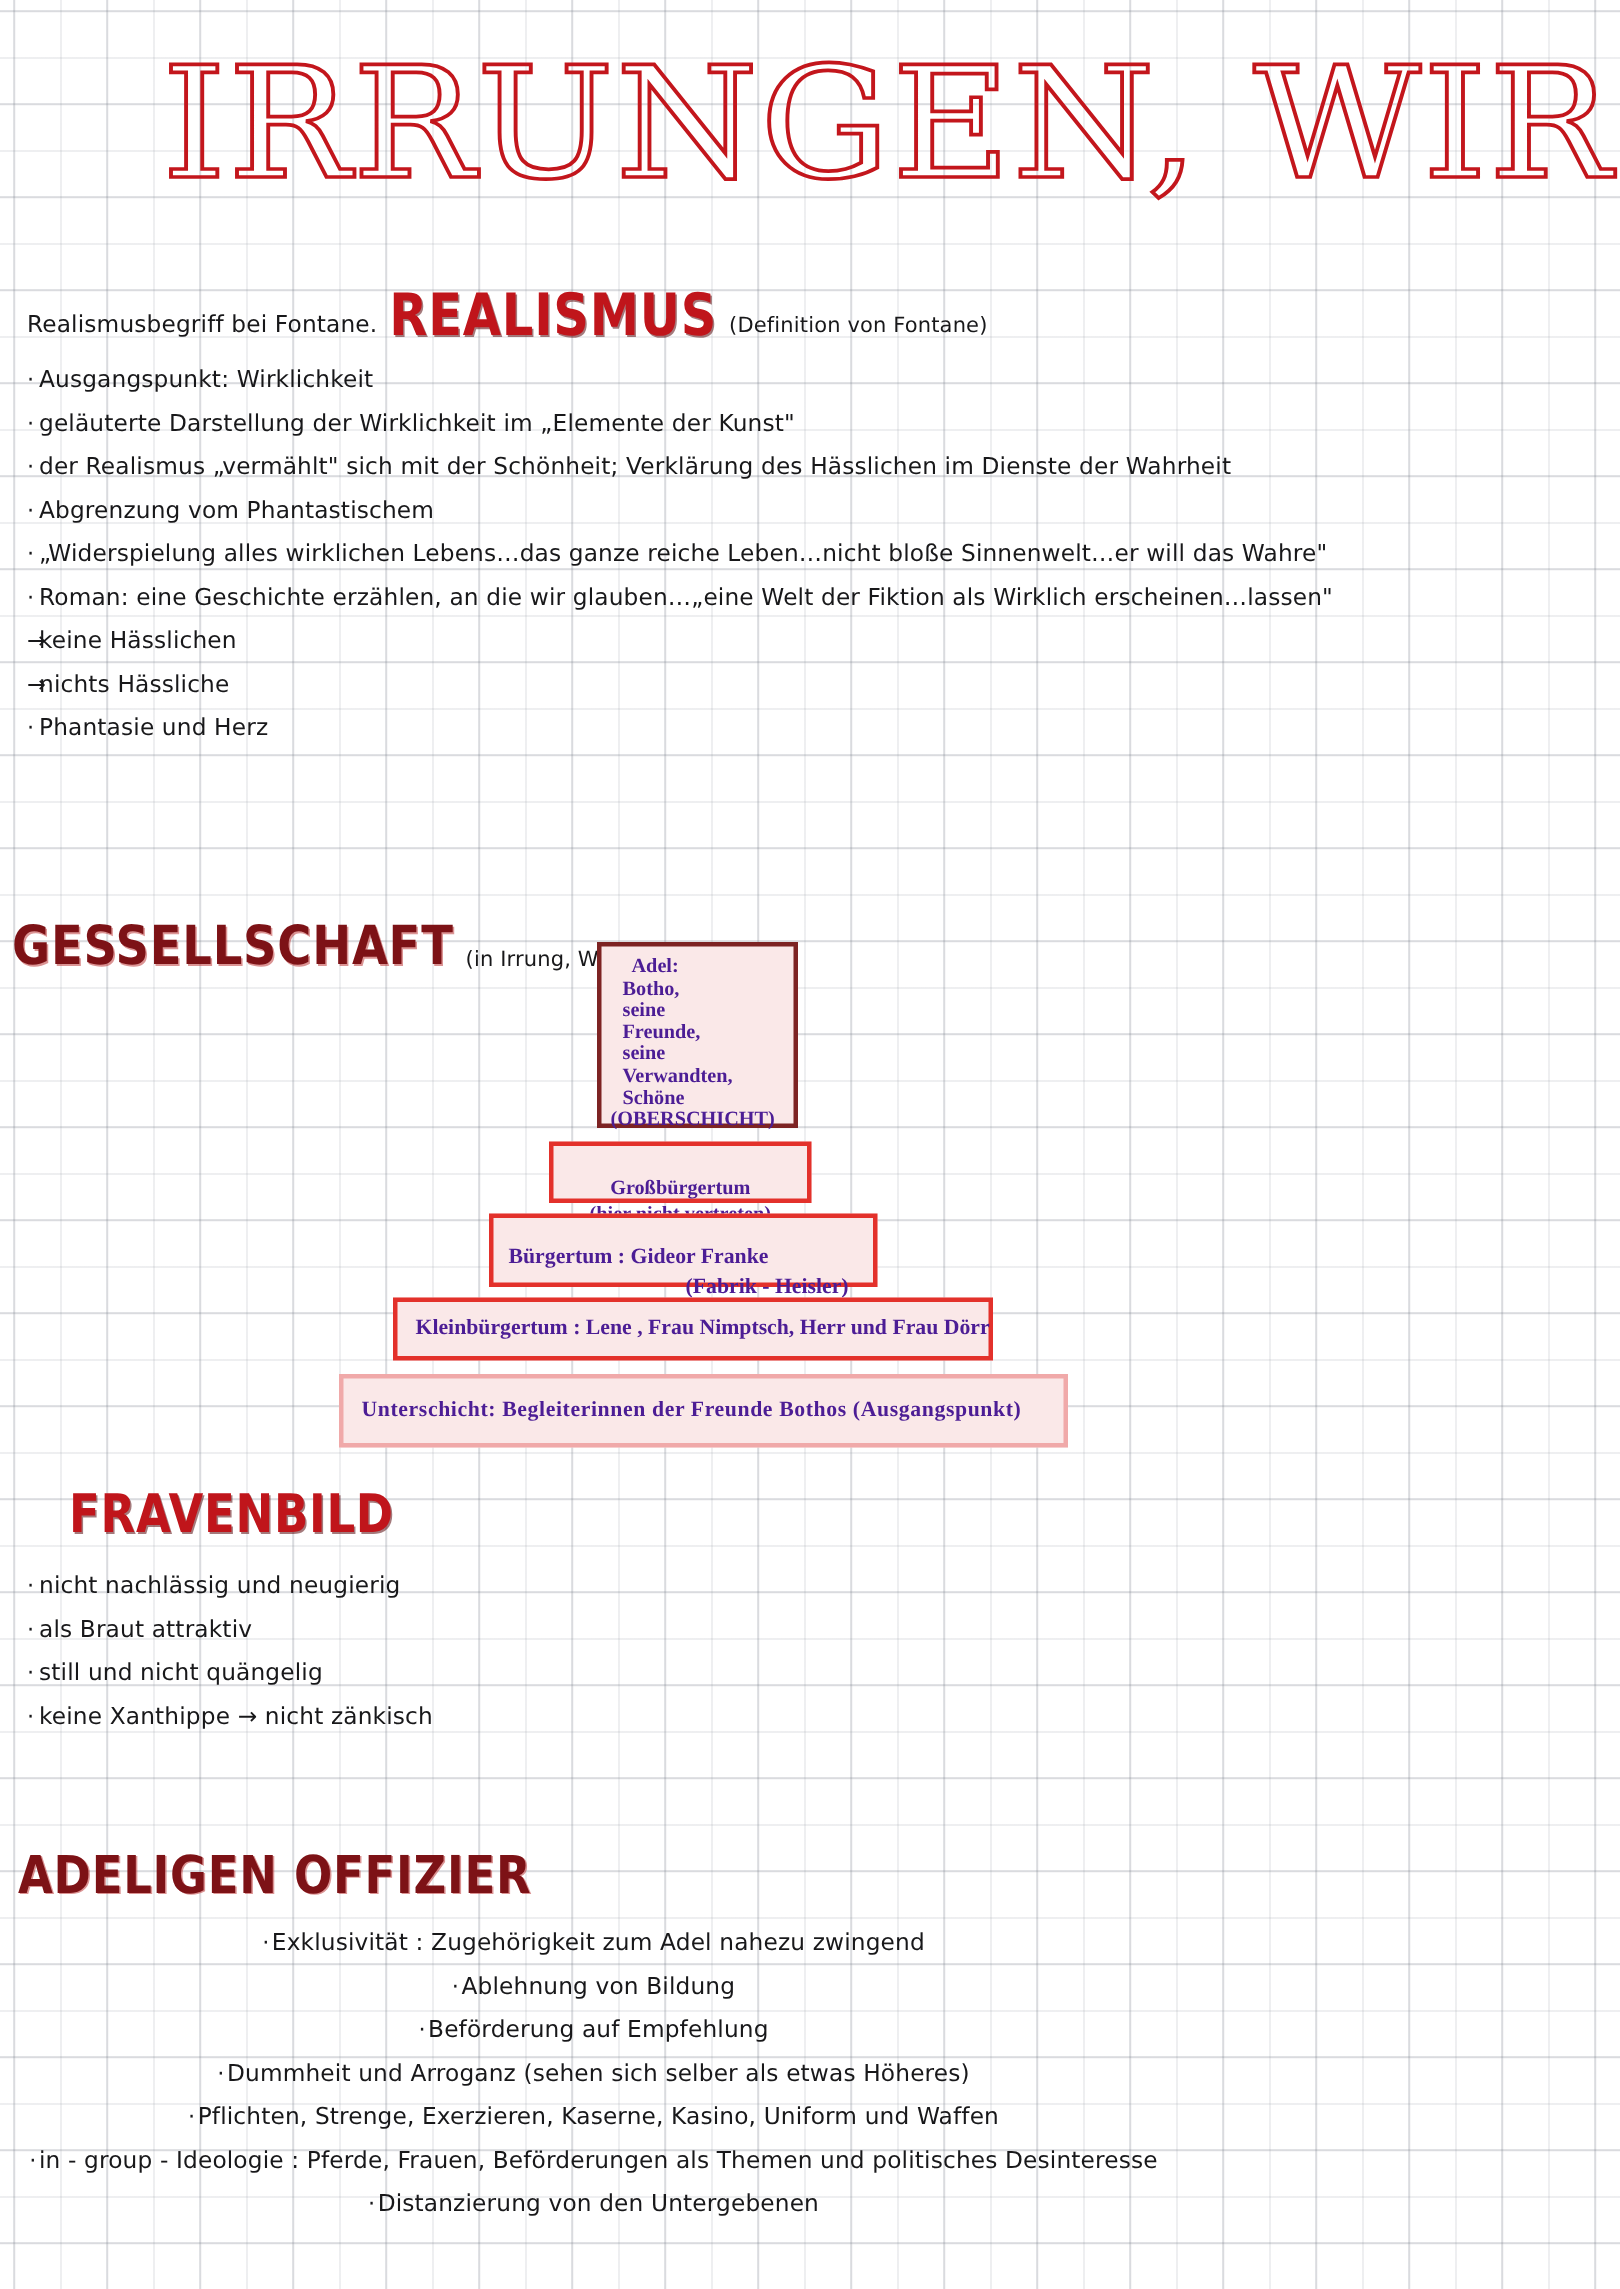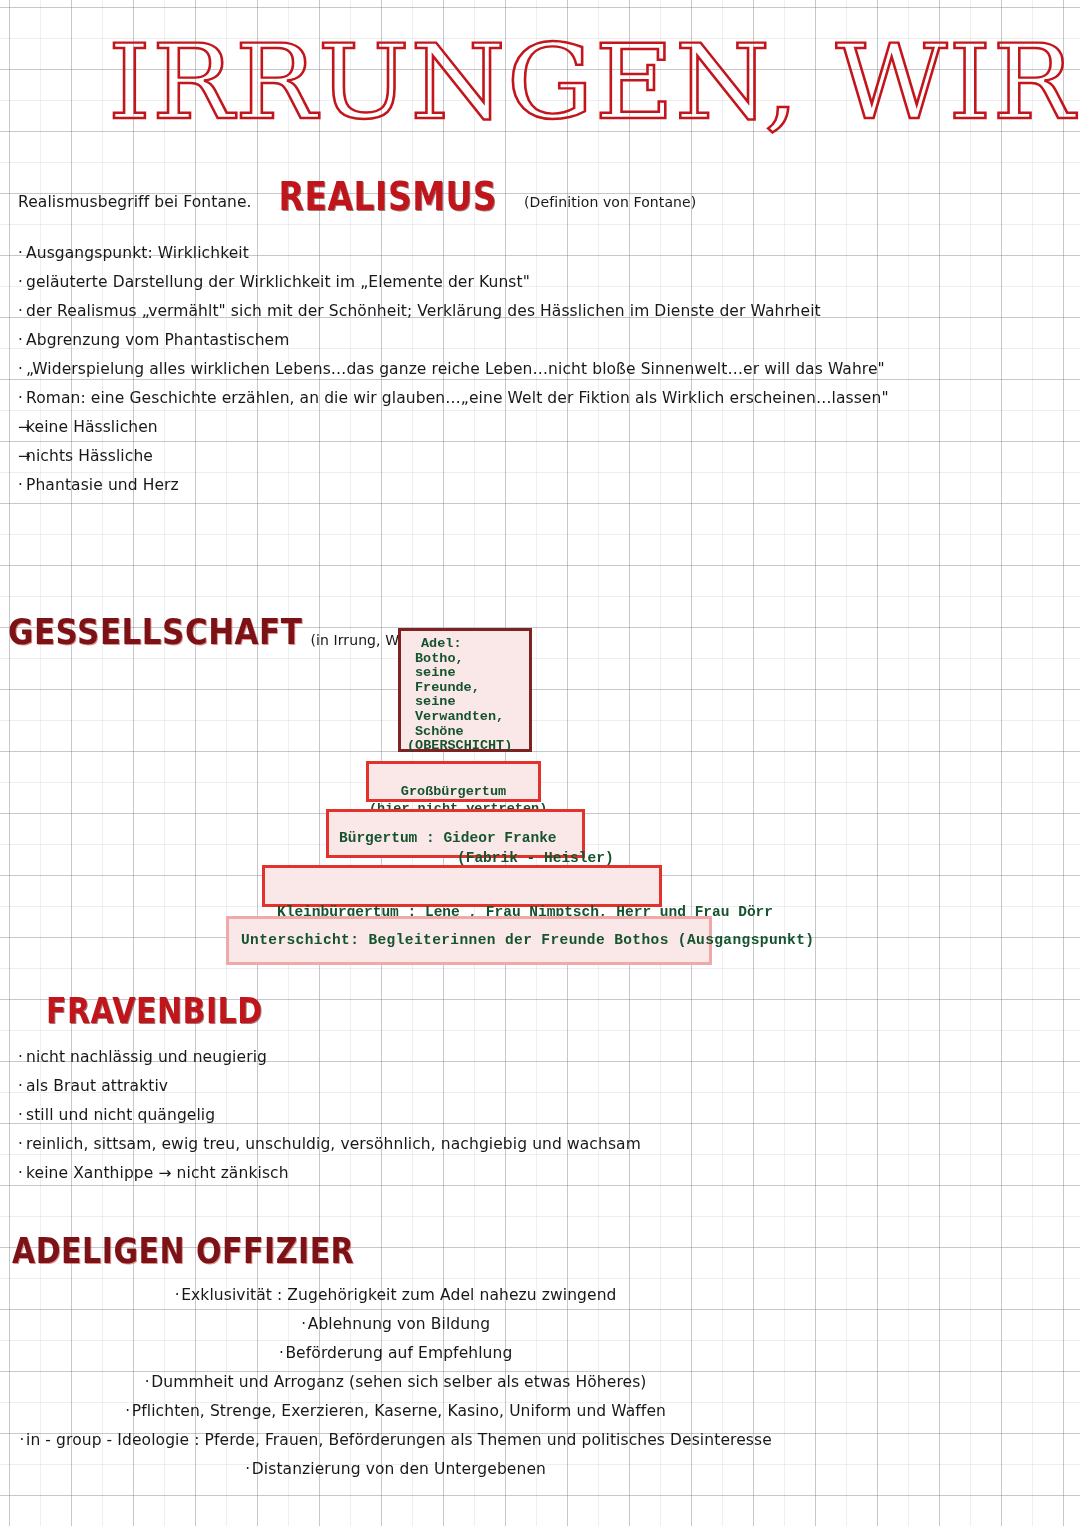--- a/index.html
+++ b/index.html
@@ -77,24 +77,24 @@
     font-family: "DejaVu Sans", sans-serif;
     color: #18181a;
     font-size: 15.5px;
     letter-spacing: 0.1px;
     white-space: nowrap;
   }
 
   .row-realismus {
     position: absolute;
     left: 18px;
-    top: 176px;
+    top: 190px;
     display: flex;
     align-items: baseline;
-    gap: 27px;
+    gap: 8px;
   }
   .row-realismus .lead { font-size: 15.5px; }
   .row-realismus .big  { font-size: 33px; position: relative; top: 4px; }
   .row-realismus .note { font-size: 14px; }
 
   .bullets {
     position: absolute;
     left: 18px;
   }
   .bullets .bl {
@@ -125,22 +125,22 @@
     position: absolute;
     left: 0;
     top: 628px;
     width: 1080px;
     height: 340px;
   }
   .pbox {
     position: absolute;
     box-sizing: border-box;
     background: #fae8e8;
-    color: #14532d;
-    font-family: Liberation Mono, monospace;
+    color: #4c1d95;
+    font-family: Liberation Serif, serif;
   }
   .pbox .ln { white-space: nowrap; }
 
   #box-adel {
     left: 398px; top: 0px; width: 134px; height: 124px;
     border: 3px solid #7d2323;
     padding: 6px 0 0 0;
     text-align: left;
   }
   #box-adel .ln {
@@ -166,21 +166,21 @@
     padding: 16px 0 0 10px;
   }
   #box-buerger .ln { font-size: 14.5px; line-height: 20px; font-weight: 700; }
   #box-buerger .ln.r { padding-left: 118px; }
 
   #box-klein {
     left: 262px; top: 237px; width: 400px; height: 42px;
     border: 3px solid #e3312b;
     padding: 9px 0 0 12px;
   }
-  #box-klein .ln { font-size: 14.5px; font-weight: 700; margin-top: 27px; }
+  #box-klein .ln { font-size: 14.5px; font-weight: 700; }
 
   #box-unter {
     left: 226px; top: 288px; width: 486px; height: 49px;
     border: 3px solid #f0a9a9;
     padding: 13px 0 0 12px;
   }
   #box-unter .ln { font-size: 14.5px; font-weight: 700; letter-spacing: 0.4px; }
 
   .sec-head-abs { position: absolute; }
 </style>
@@ -248,21 +248,20 @@
   </div>
 
   <div class="sec-head-abs" style="left:46px; top:996px;">
     <span class="head-red" style="font-size:30px;">FRAVENBILD</span>
   </div>
 
   <div class="bullets" style="top:1042px;">
     <div class="bl"><span class="hand"><span class="dot">·</span><span>nicht nachlässig und neugierig</span></span></div>
     <div class="bl"><span class="hand"><span class="dot">·</span><span>als Braut attraktiv</span></span></div>
     <div class="bl"><span class="hand"><span class="dot">·</span><span>still und nicht quängelig</span></span></div>
-    <div class="bl"><span class="hand"><span class="dot">·</span><span>reinlich, sittsam, ewig treu, unschuldig, versöhnlich, nachgiebig und wachsam</span></span></div>
     <div class="bl"><span class="hand"><span class="dot">·</span><span>keine Xanthippe → nicht zänkisch</span></span></div>
   </div>
 
   <div class="sec-head-abs" style="left:12px; top:1236px;">
     <span class="head-maroon" style="font-size:30px;">ADELIGEN OFFIZIER</span>
   </div>
 
   <div class="bullets" style="top:1280px;text-align:center;">
     <div class="bl"><span class="hand"><span class="dot">·</span><span>Exklusivität : Zugehörigkeit zum Adel nahezu zwingend</span></span></div>
     <div class="bl"><span class="hand"><span class="dot">·</span><span>Ablehnung von Bildung</span></span></div>

